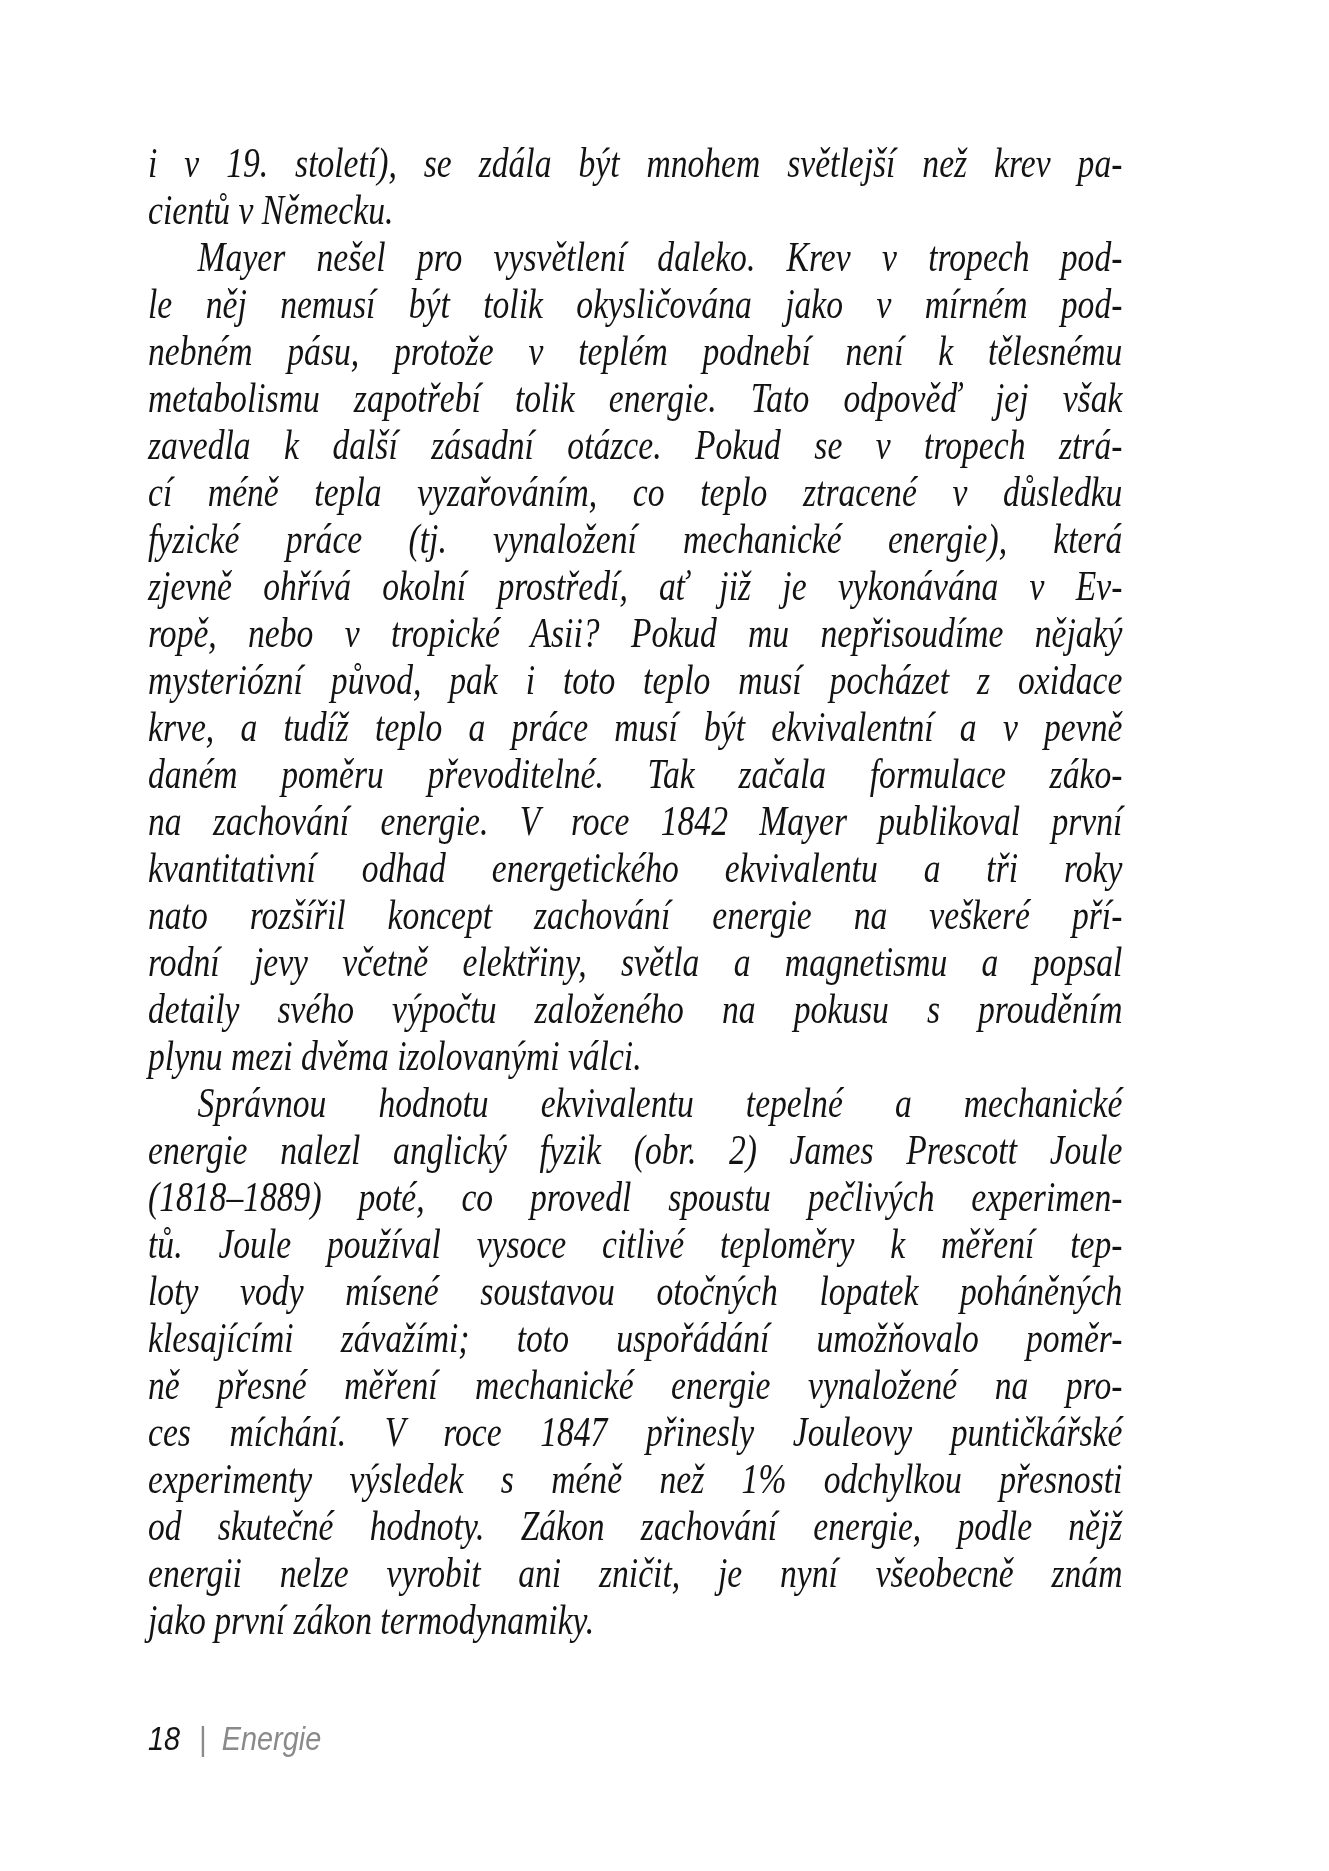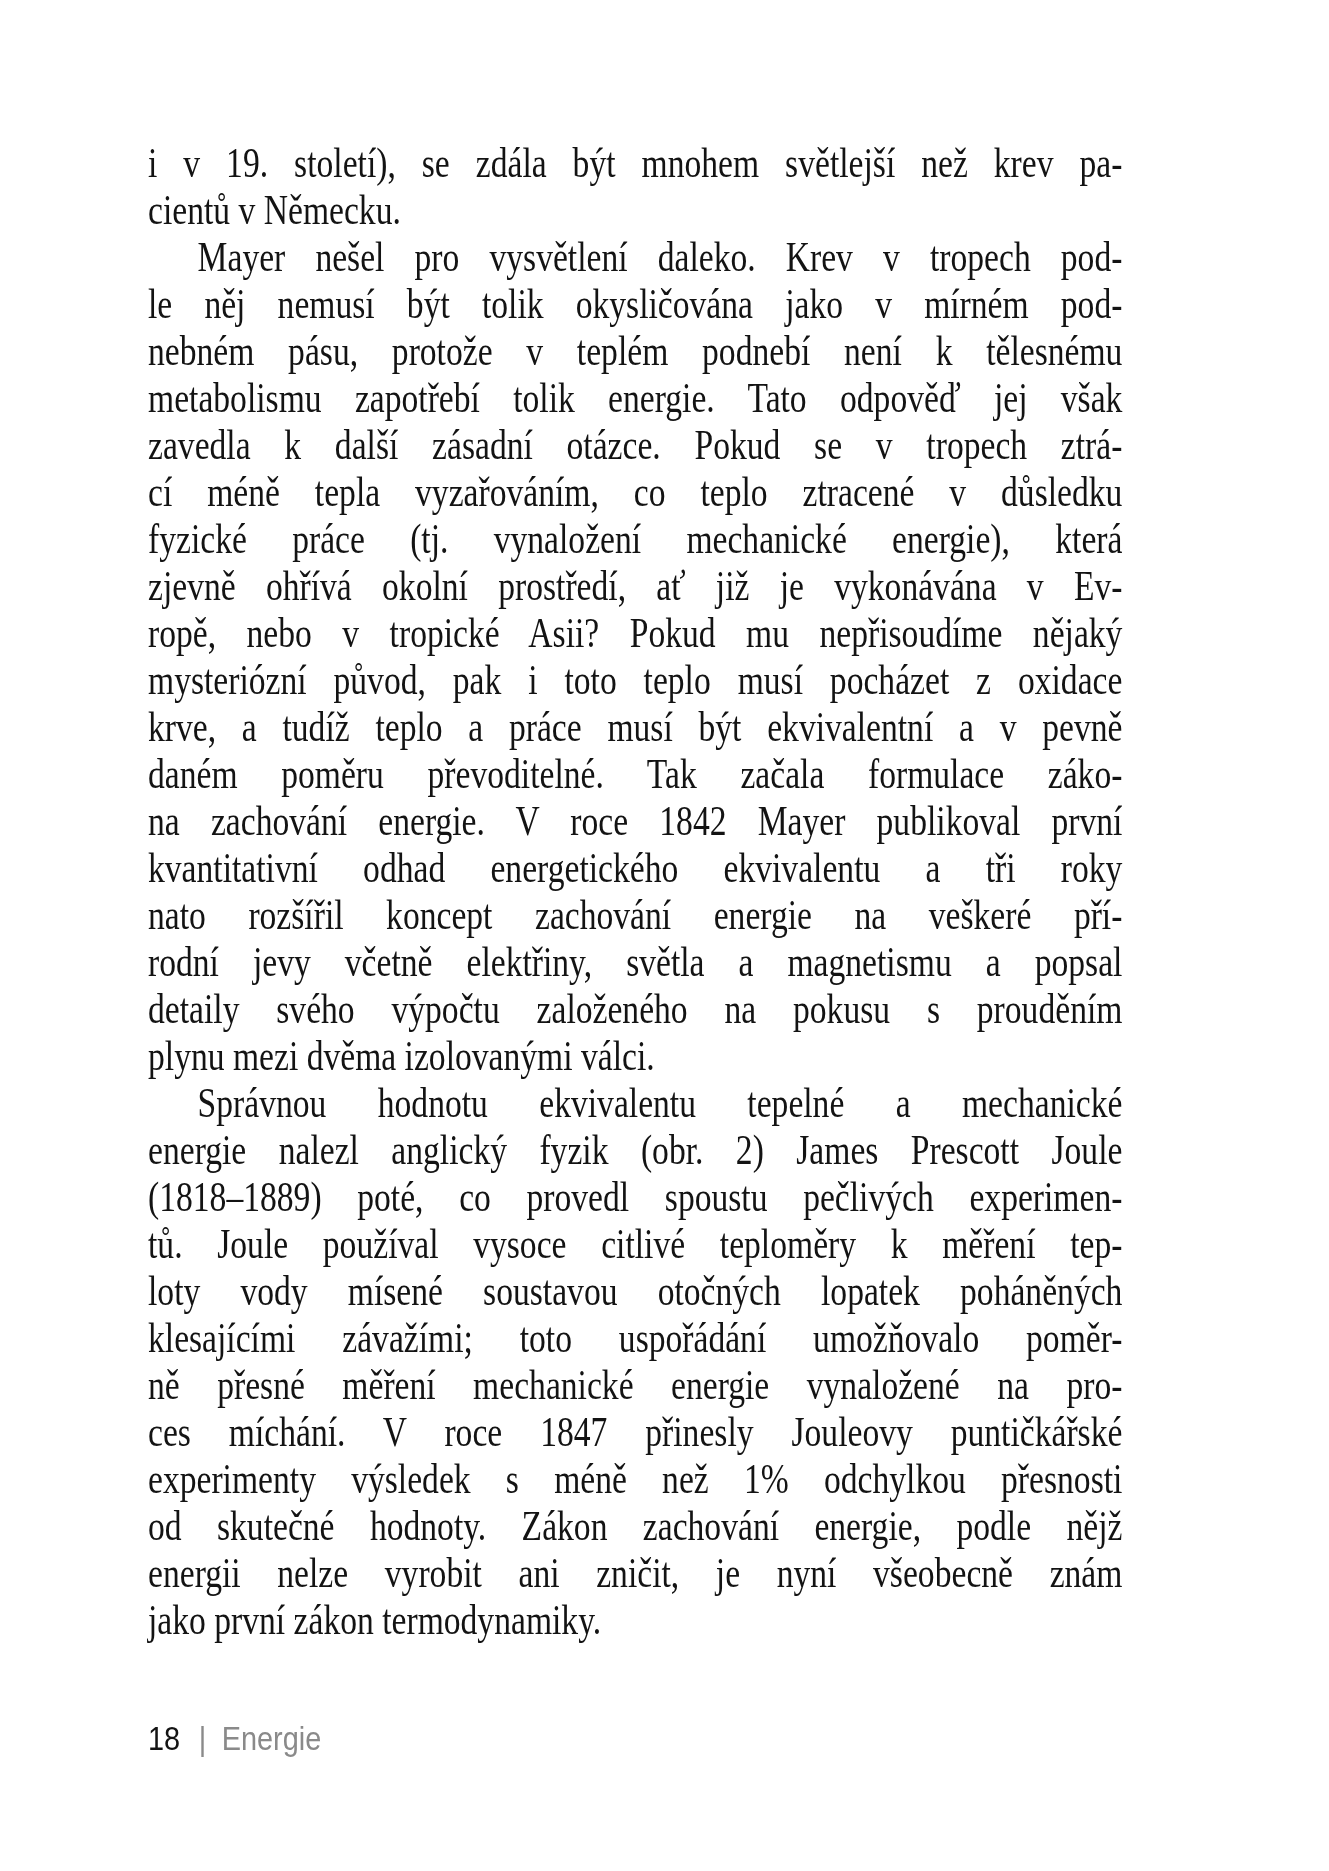--- a/index.html
+++ b/index.html
@@ -3,20 +3,21 @@
 <meta charset="utf-8">
 <style>
   html, body { margin: 0; padding: 0; background: #ffffff; }
   .page {
     position: relative;
     width: 1329px;
     height: 1871px;
     background: var(--paper, #ffffff);
     overflow: hidden;
     font-family: "Liberation Serif", "DejaVu Serif", serif;
+    font-style: italic;
   }
   
   .text-column {
     position: absolute;
     left: 148px;
     top: 140px;
     width: 1218px;              
     transform: scaleX(0.8);
     transform-origin: left top;
     color: var(--ink, #131313);

